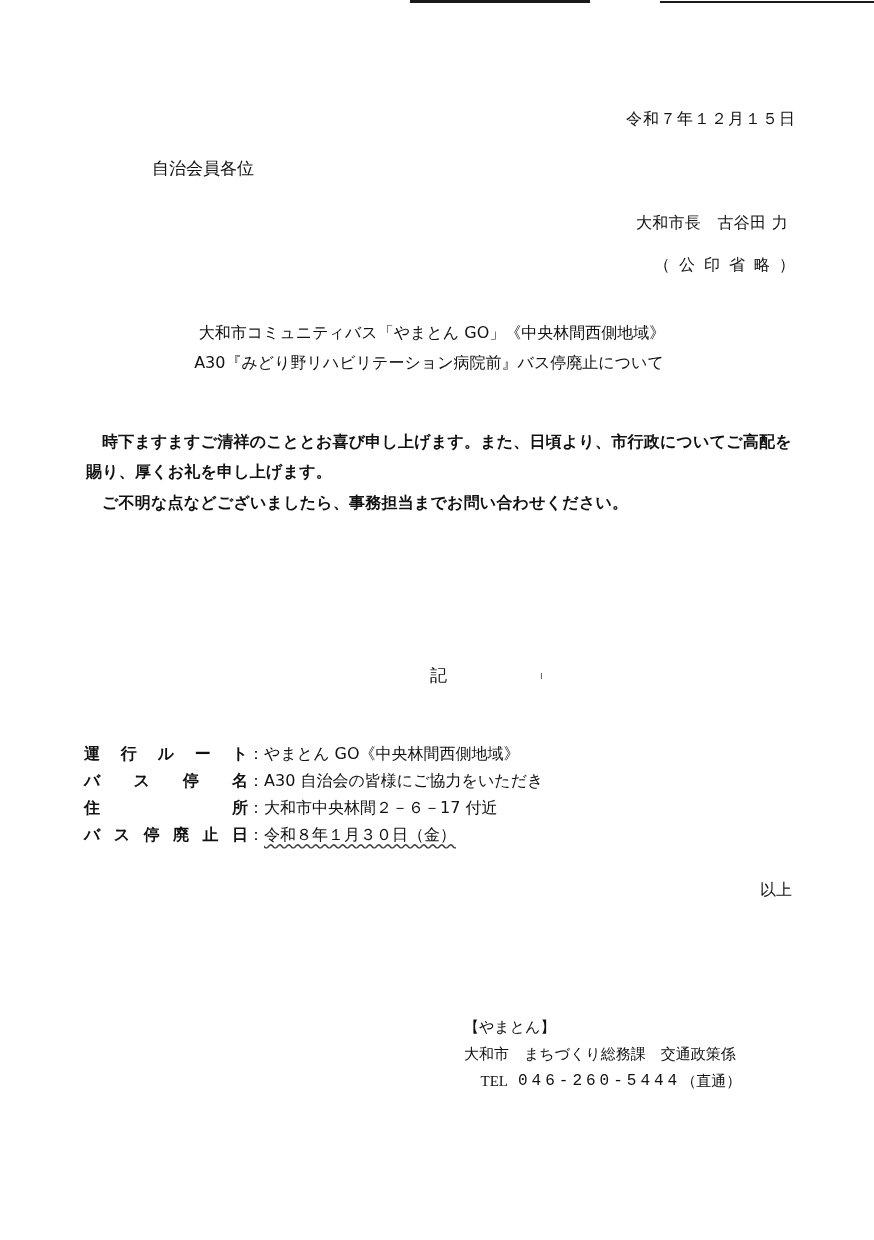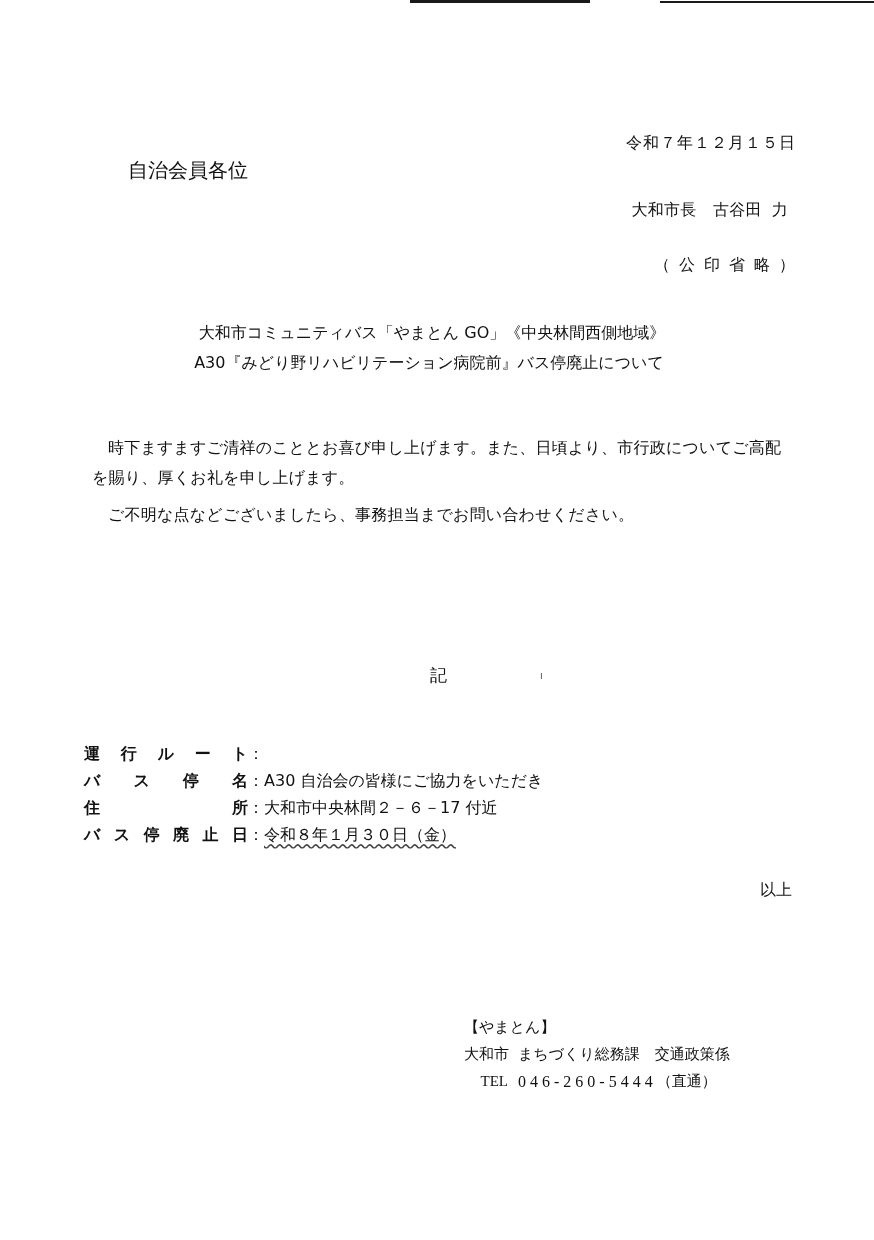--- a/index.html
+++ b/index.html
@@ -6,48 +6,48 @@
   body {
     width: 874px; height: 1240px; position: relative; overflow: hidden;
     font-family: "DejaVu Sans", "Liberation Sans", sans-serif;
     color: #111111;
   }
   .scan-edge {
     position: absolute; top: 0; height: 3px; background: #1a1a1a;
   }
   .abs { position: absolute; white-space: nowrap; }
   .t16 { font-size: 16px; line-height: 22px; letter-spacing: 0.3px; }
-  .date { top: 108px; right: 78px; letter-spacing: 1px; margin-top: 24px; }
-  .addressee { top: 157px; left: 128px; font-size: 20px; }
-  .sender { top: 200px; right: 86px; font-family: Liberation Mono, monospace; }
+  .date { top: 108px; right: 78px; letter-spacing: 1px; }
+  .addressee { top: 157px; left: 152px; font-size: 17px; }
+  .sender { top: 212px; right: 86px; }
   .seal { top: 254px; right: 70px; letter-spacing: 9px; }
   .subject { top: 318px; left: 0; width: 864px; text-align: center; }
   .subject div { line-height: 30px; font-size: 16px; }
   .subject .l1 { padding-left: 0px; }
   .subject .l2 { margin-left: -6px; }
   .body-text {
     position: absolute; top: 425px; left: 84px; width: 716px;
     font-size: 16px; line-height: 29.6px; letter-spacing: 0.2px;
   }
-  .body-text p { margin: 8px; }
+  .body-text p { margin: 2px; font-weight: bold; }
   .indent { text-indent: 1em; }
   .wavy { text-decoration: underline; text-decoration-style: wavy; text-decoration-color: #444; text-underline-offset: 3px; }
   .ki { top: 664px; left: 430px; font-size: 17px; }
   .stray { top: 670px; left: 540px; font-size: 10px; color: #555; }
   .record { position: absolute; top: 740px; left: 84px; font-size: 16px; }
   .rec-row { display: flex; line-height: 27px; height: 27px; }
   .rec-label { width: 164px; display: flex; justify-content: space-between; font-weight: bold; }
   .rec-colon { width: 16px; text-align: center; }
   .rec-value { }
   .closing { top: 880px; right: 82px; font-size: 16px; }
   .contact { position: absolute; top: 1014px; left: 464px; font-size: 15px; line-height: 27px; }
   .contact .row { display: flex; }
   .contact .c1 { width: 54px; }
   .contact .c1r { width: 44px; text-align: right; padding-right: 10px; }
-  .contact .tel { font-family: Liberation Serif, serif; letter-spacing: 4px; font-size: 16px; }
+  .contact .tel { font-family: Liberation Mono, monospace; letter-spacing: 4px; font-size: 16px; }
   .contact .telh { font-family: "Liberation Serif", serif; }
 </style>
 </head>
 <body>
 
 <div class="scan-edge" style="left:410px;width:180px;"></div>
 <div class="scan-edge" style="left:660px;width:214px;height:2px;top:1px;"></div>
 
 <div class="abs t16 date">令和７年１２月１５日</div>
 <div class="abs addressee">自治会員各位</div>
@@ -70,20 +70,21 @@
 <div class="record">
   <div class="rec-row">
     <span class="rec-label">
       <span>運</span>
         <span>行</span>
         <span>ル</span>
         <span>ー</span>
         <span>ト</span>
     </span>
     <span class="rec-colon">：</span>
+    <span class="rec-value">やまとん GO《中央林間西側地域》</span>
   </div>
   <div class="rec-row">
     <span class="rec-label">
       <span>バ</span>
         <span>ス</span>
         <span>停</span>
         <span>名</span>
     </span>
     <span class="rec-colon">：</span>
     <span class="rec-value">A30 自治会の皆様にご協力をいただき</span>
@@ -109,20 +110,20 @@
     <span class="rec-value wavy">令和８年１月３０日（金）</span>
   </div>
 </div>
 
 <div class="abs closing">以上</div>
 
 <div class="contact">
   <div class="row">【やまとん】</div>
   <div class="row">
     <span class="c1">大和市</span>
-    <span style="">まちづくり総務課　交通政策係</span>
+    <span style="margin-left:6px;">まちづくり総務課　交通政策係</span>
   </div>
   <div class="row">
     <span class="c1r telh">TEL</span>
     <span class="tel">046-260-5444</span>
     <span>（直通）</span>
   </div>
 </div>
 
 </body></html>

